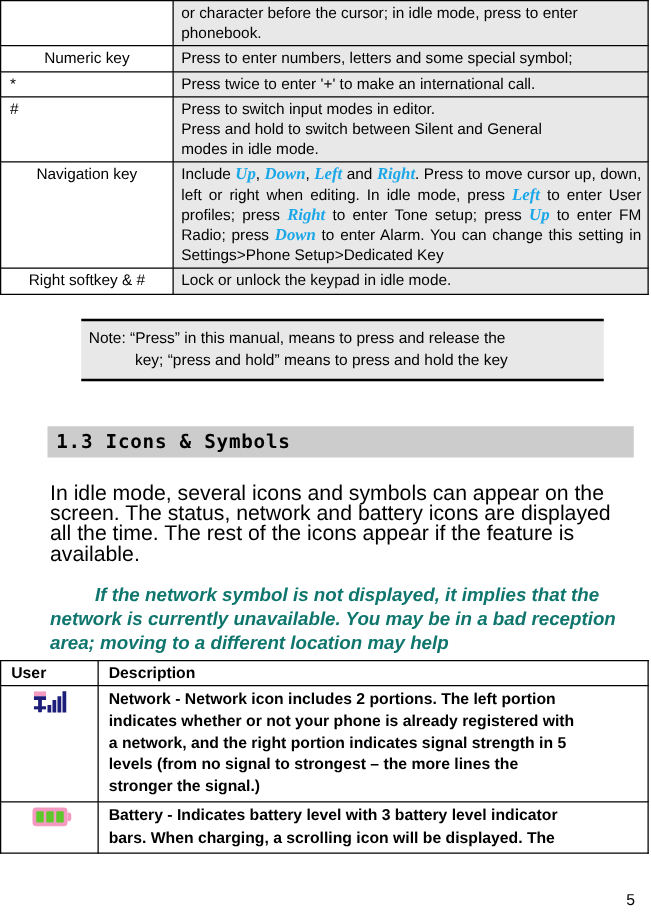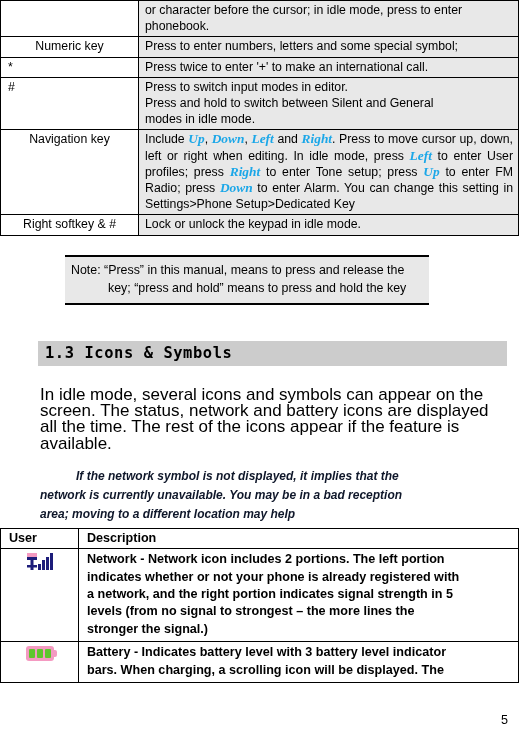--- a/index.html
+++ b/index.html
@@ -64,21 +64,21 @@
     font-style: italic;
     font-size: 13.4px;
   }
 
   
   .note-wrap {
     margin-top: 19px;
     padding-left: 65px;
   }
   .note-box {
-    width: 364px;
+    width: 418px;
     background: #e8e8e8;
     border-top: 2px solid #000000;
     border-bottom: 2px solid #000000;
     box-sizing: border-box;
     padding: 4px 6px 5px 6px;
     font-size: 12.4px;
     line-height: 18.5px;
   }
   .note-box .nl {
     display: block;
@@ -107,24 +107,24 @@
     margin-left: 40px;
     width: 466px;
     font-size: 17px;
     line-height: 16.4px;
     margin-top: 21px;
   }
   .para-blue {
     margin-left: 40px;
     width: 466px;
     margin-top: 15px;
-    color: #0f172a;
+    color: #0f766e;
     font-weight: bold;
     font-style: italic;
-    font-size: 12px;
+    font-size: 15px;
     line-height: 19px;
     text-align: left;
   }
   .para-blue .bl1 { display: block; padding-left: 36px; }
   .para-blue .bl2 { display: block; }
   .para-blue .bl3 { display: block; }
 
   
   .icon-table {
     margin-top: 4px;

